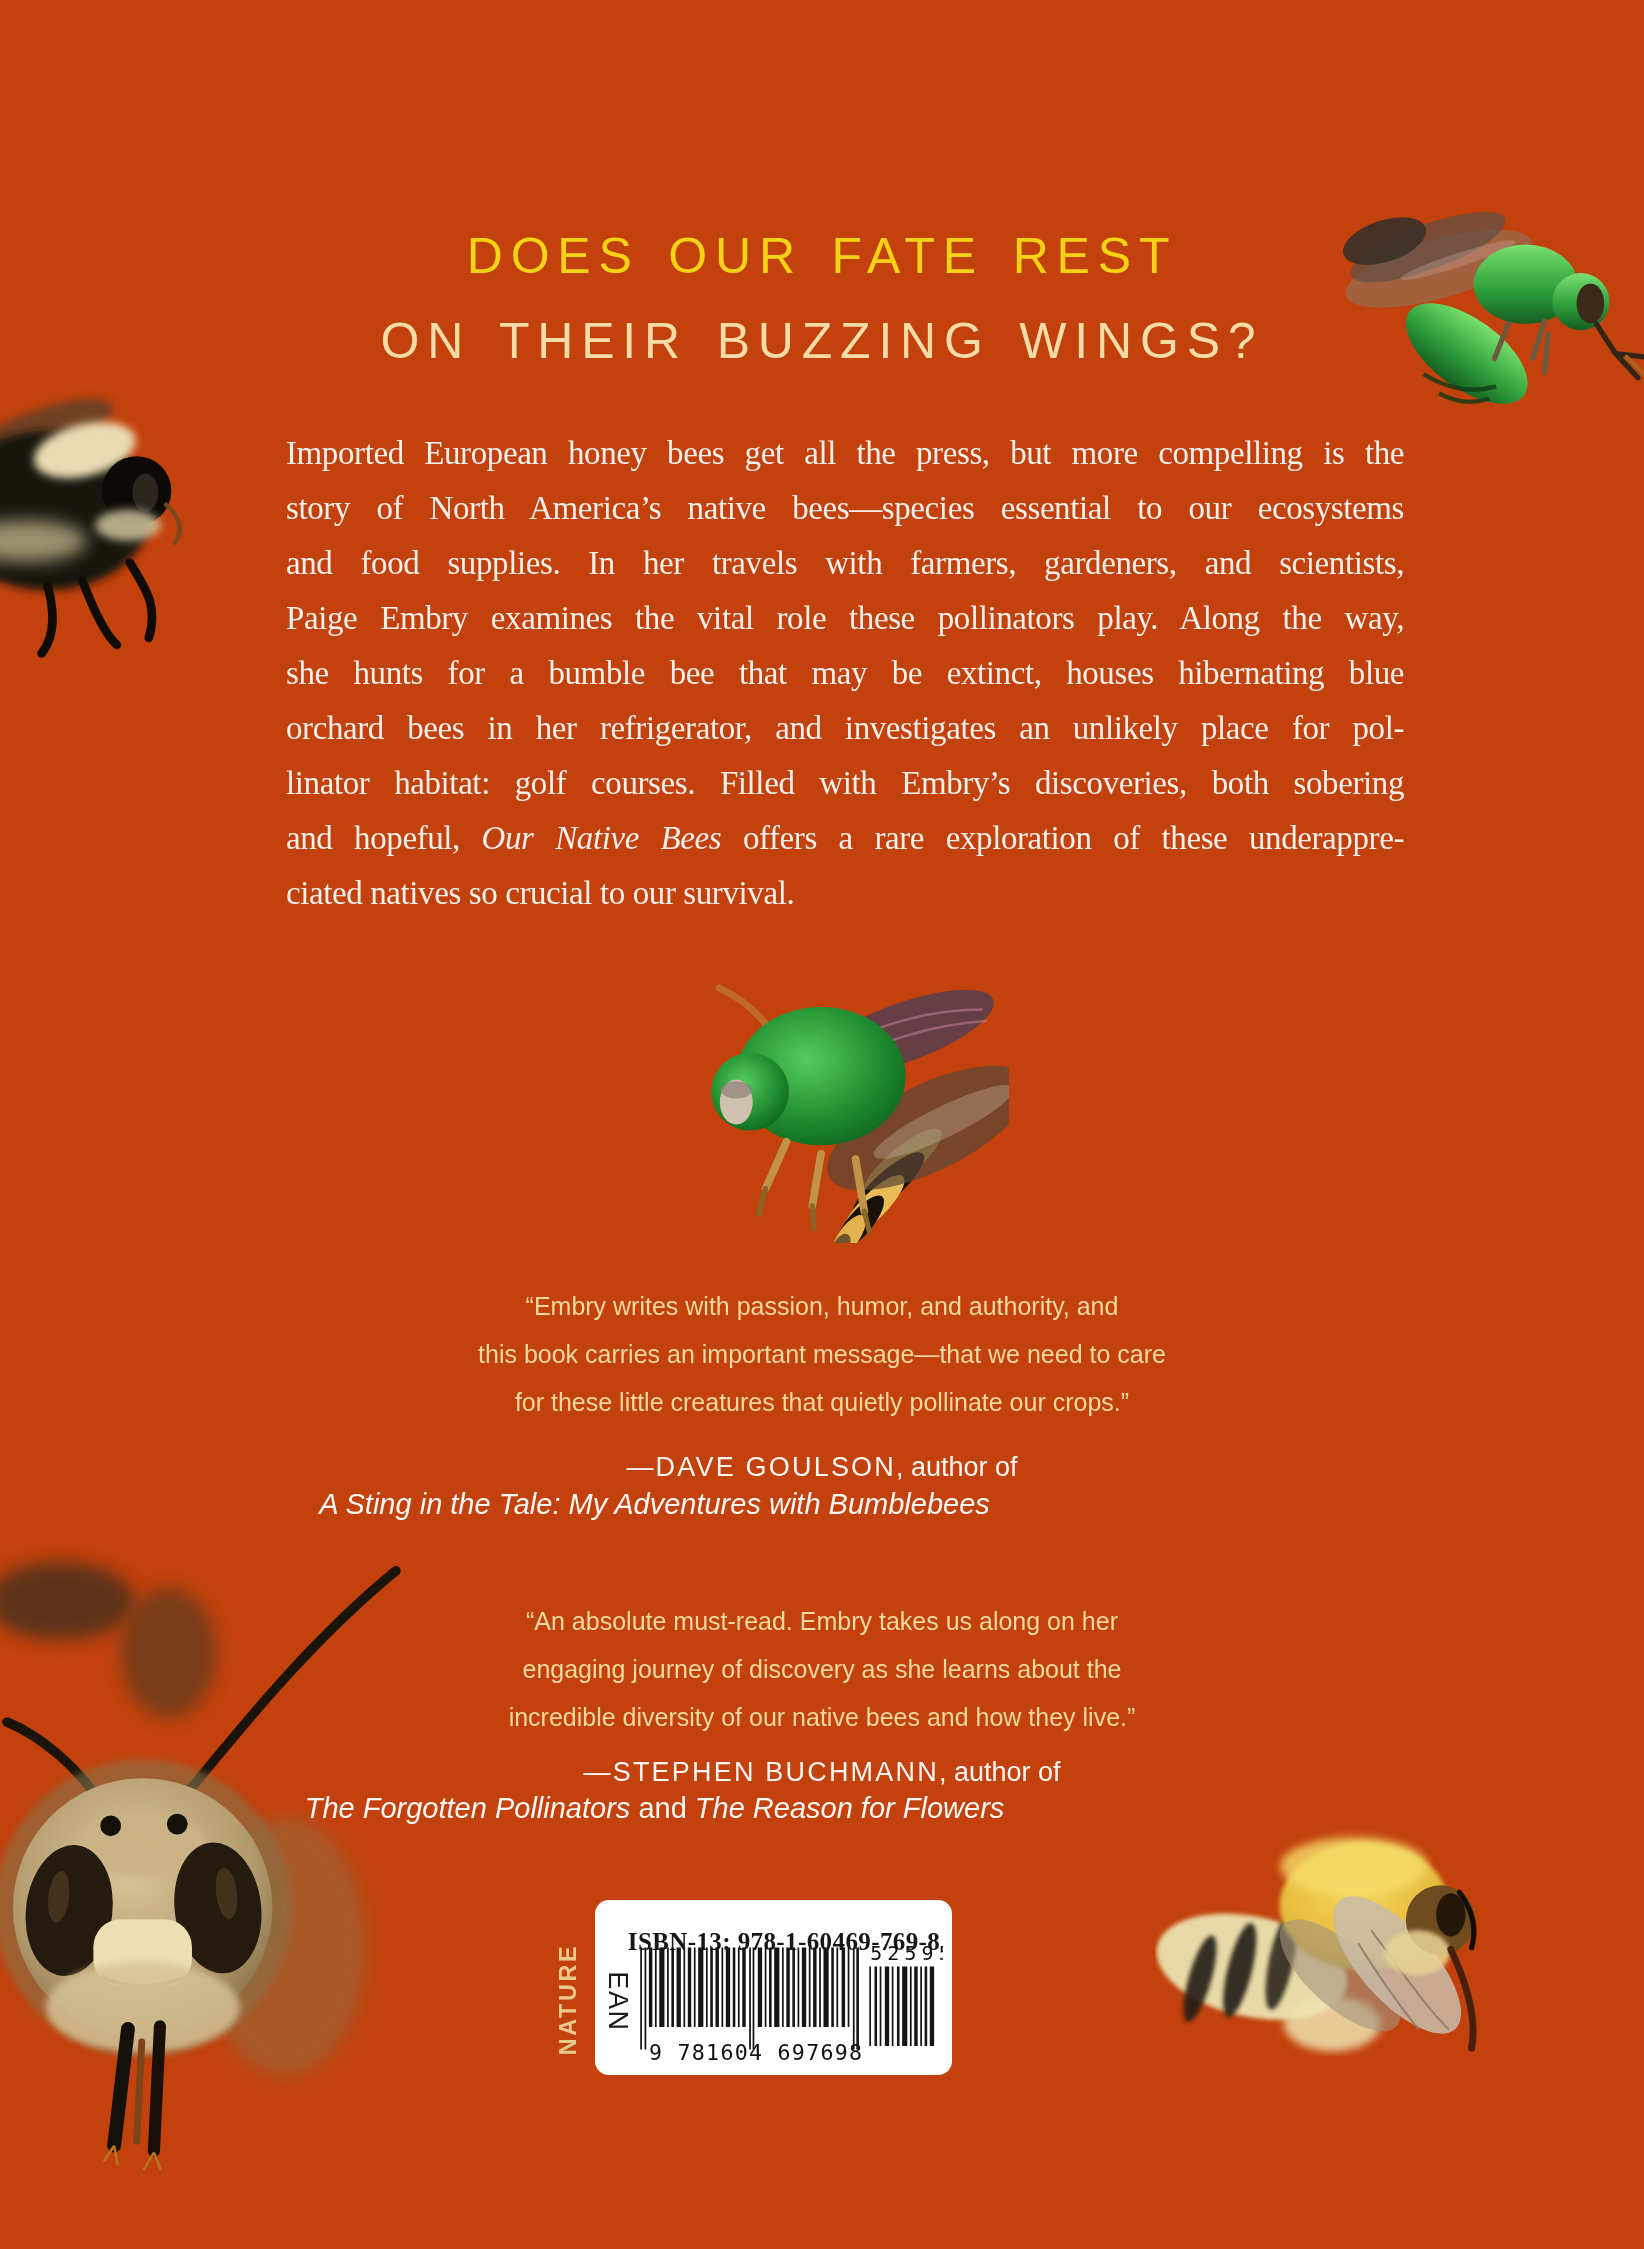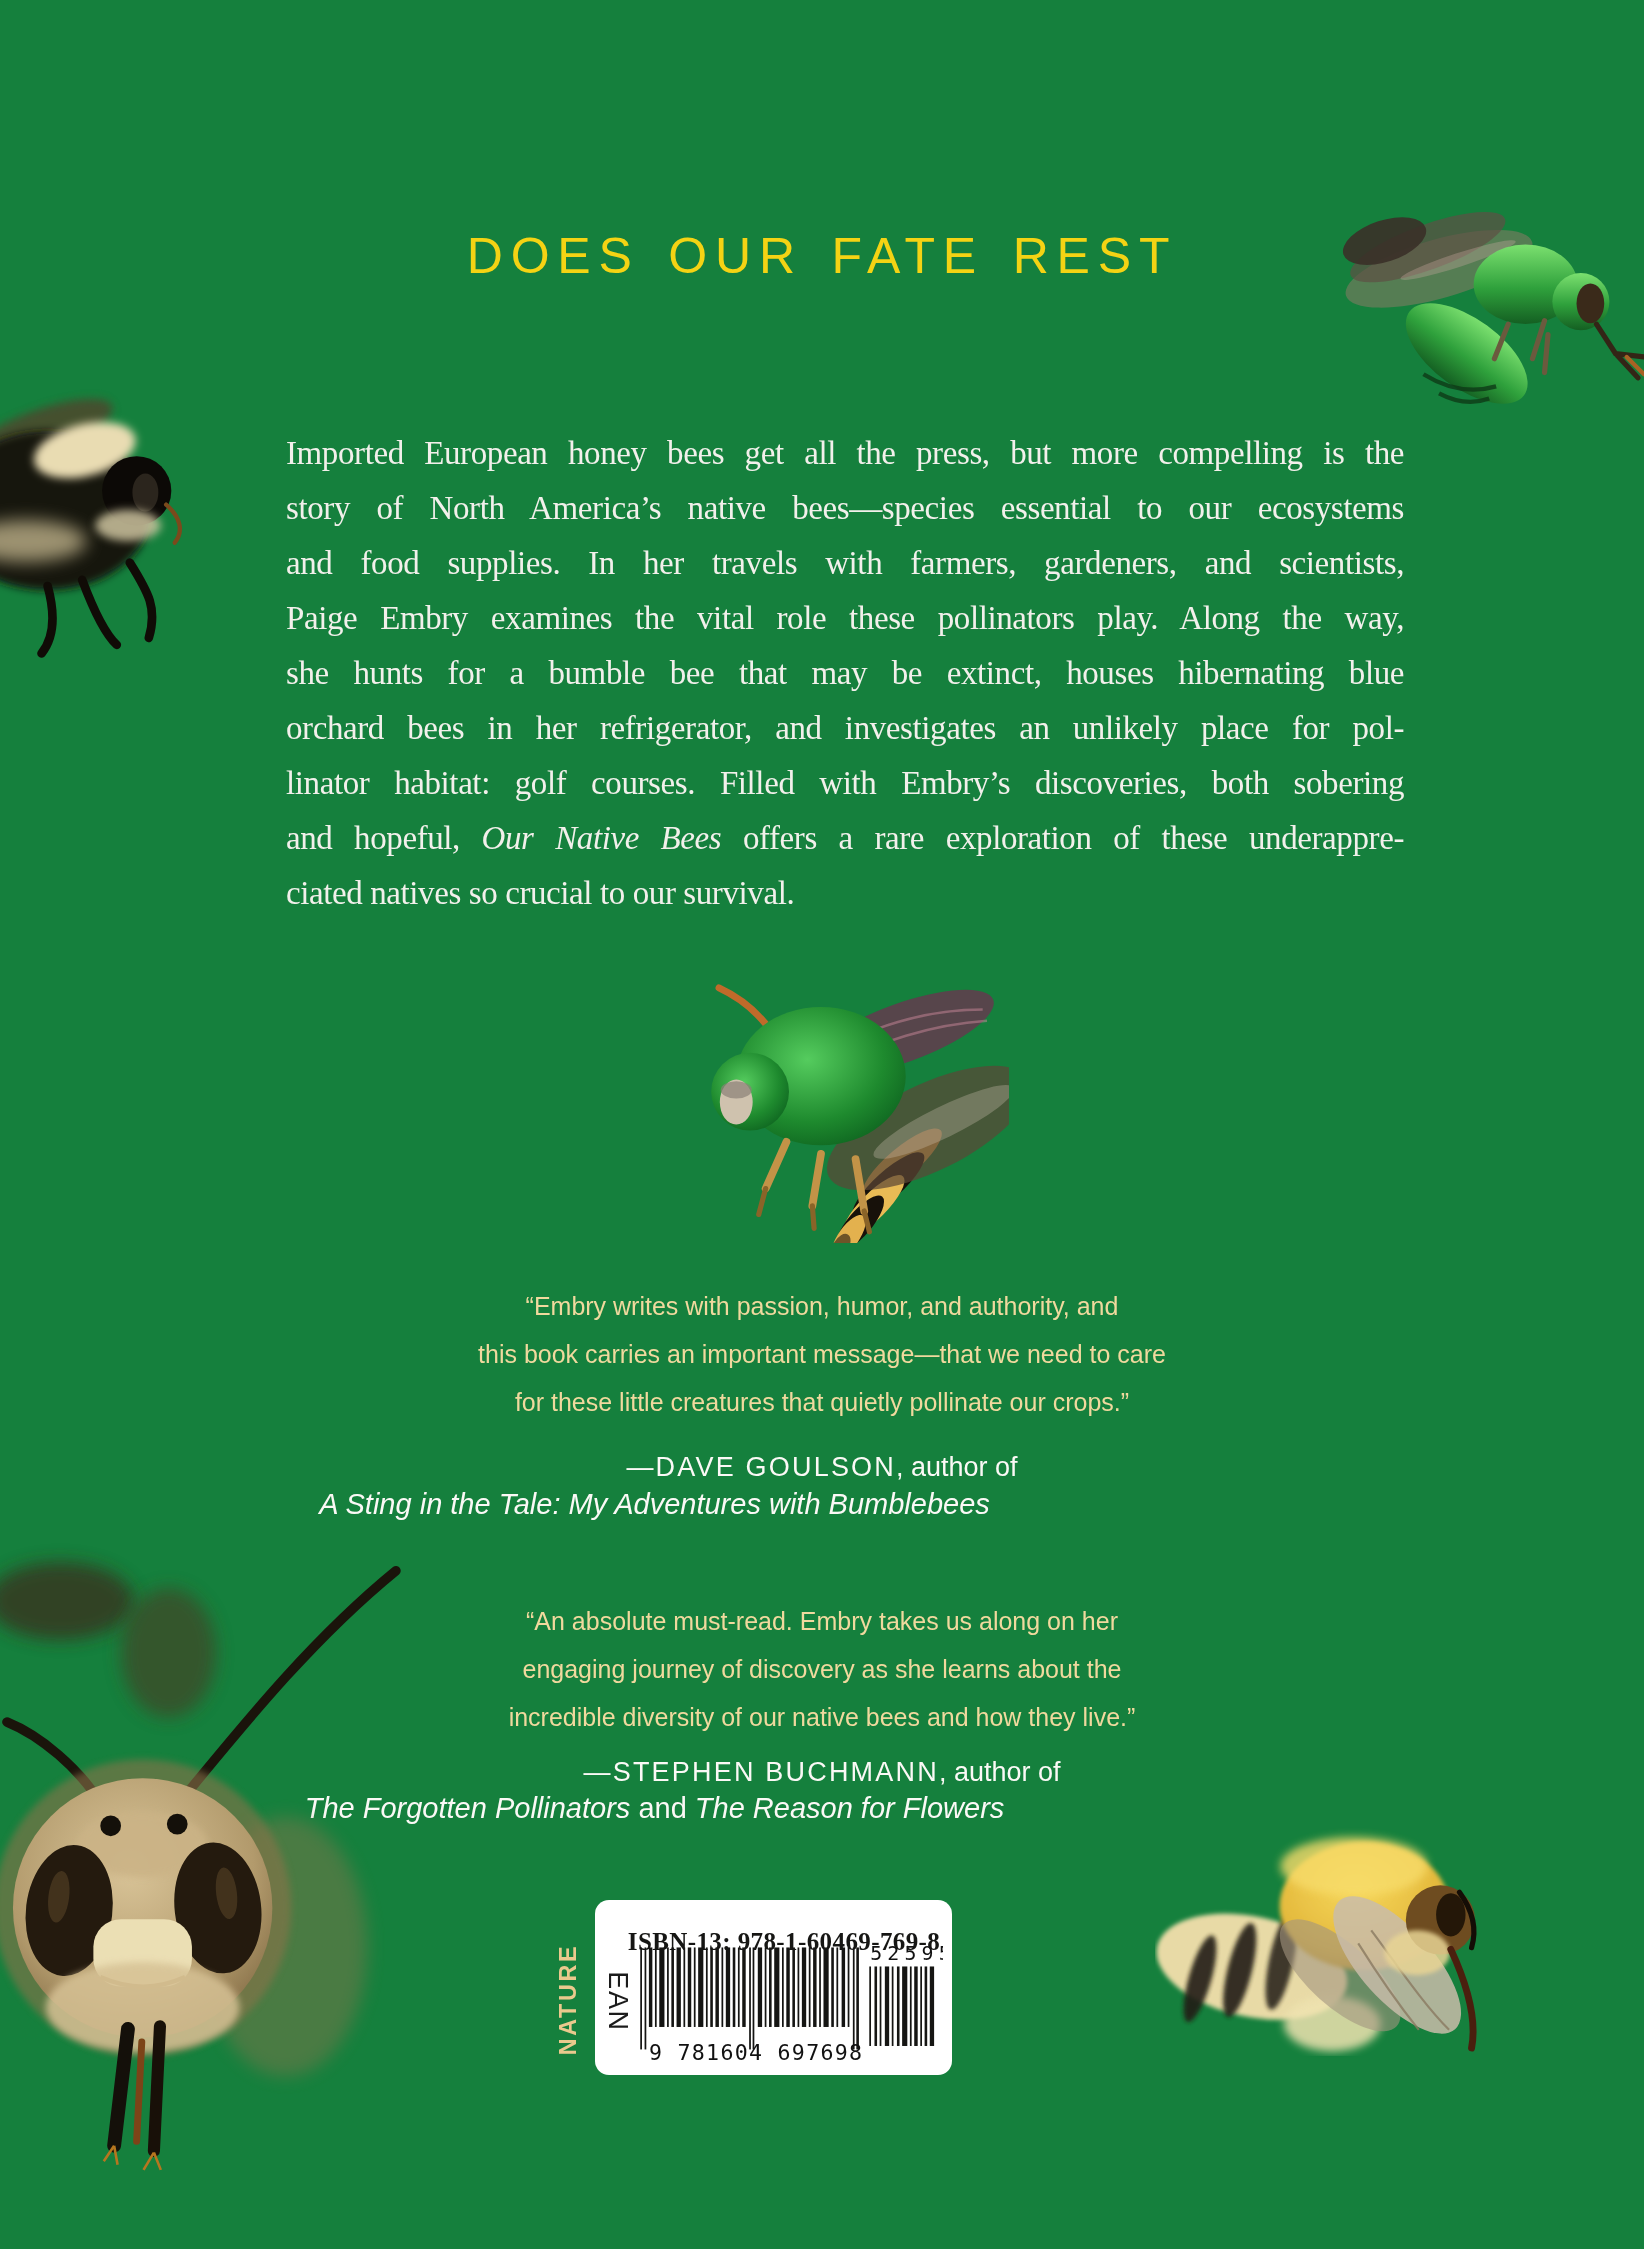--- a/index.html
+++ b/index.html
@@ -1,16 +1,16 @@
 <!DOCTYPE html>
 <html style="font-size:14px"><head>
 <meta charset="utf-8">
 <style>
   html,body{margin:0;padding:0;background:#000;}
-  .cover{position:relative;width:1644px;height:2250px;background:#15803d;overflow:hidden;
+  .cover{position:relative;width:1644px;height:2250px;background:#c2410c;overflow:hidden;
          font-family:"Liberation Sans",sans-serif;}
   .abs{position:absolute;}
 
   .headline{left:0;width:1644px;text-align:center;font-size:50px;font-weight:400;
             letter-spacing:7.8px;word-spacing:7px;white-space:nowrap;}
   .headline.l1{top:227px;color:#F4D314;}
   .headline.l2{top:312px;color:#F3DCA6;}
 
   .blurb{left:286px;top:426px;width:1118px;font-family:"Liberation Serif",serif;
          font-size:33px;letter-spacing:-0.4px;line-height:55px;color:#F2F0EB;}
@@ -39,20 +39,21 @@
   .ean{left:597px;top:1961px;width:40px;height:81px;display:flex;align-items:center;justify-content:center;}
   .ean span{transform:rotate(90deg);font-size:27px;letter-spacing:1.7px;color:#1B1B1B;}
   .bars{left:640px;top:1944px;}
 </style>
 </head>
 <body>
 
 <div class="cover">
 
   <div class="abs headline l1">DOES OUR FATE REST</div>
+  <div class="abs headline l2">ON THEIR BUZZING WINGS?</div>
 
   <div class="abs blurb">
     <div class="just">Imported European honey bees get all the press, but more compelling is the</div>
     <div class="just">story of North America’s native bees—species essential to our ecosystems</div>
     <div class="just">and food supplies. In her travels with farmers, gardeners, and scientists,</div>
     <div class="just">Paige Embry examines the vital role these pollinators play. Along the way,</div>
     <div class="just">she hunts for a bumble bee that may be extinct, houses hibernating blue</div>
     <div class="just">orchard bees in her refrigerator, and investigates an unlikely place for pol-</div>
     <div class="just">linator habitat: golf courses. Filled with Embry’s discoveries, both sobering</div>
     <div class="just"><span>and hopeful, </span><span class="it">Our Native Bees</span><span> offers a rare exploration of these underappre-</span></div>

